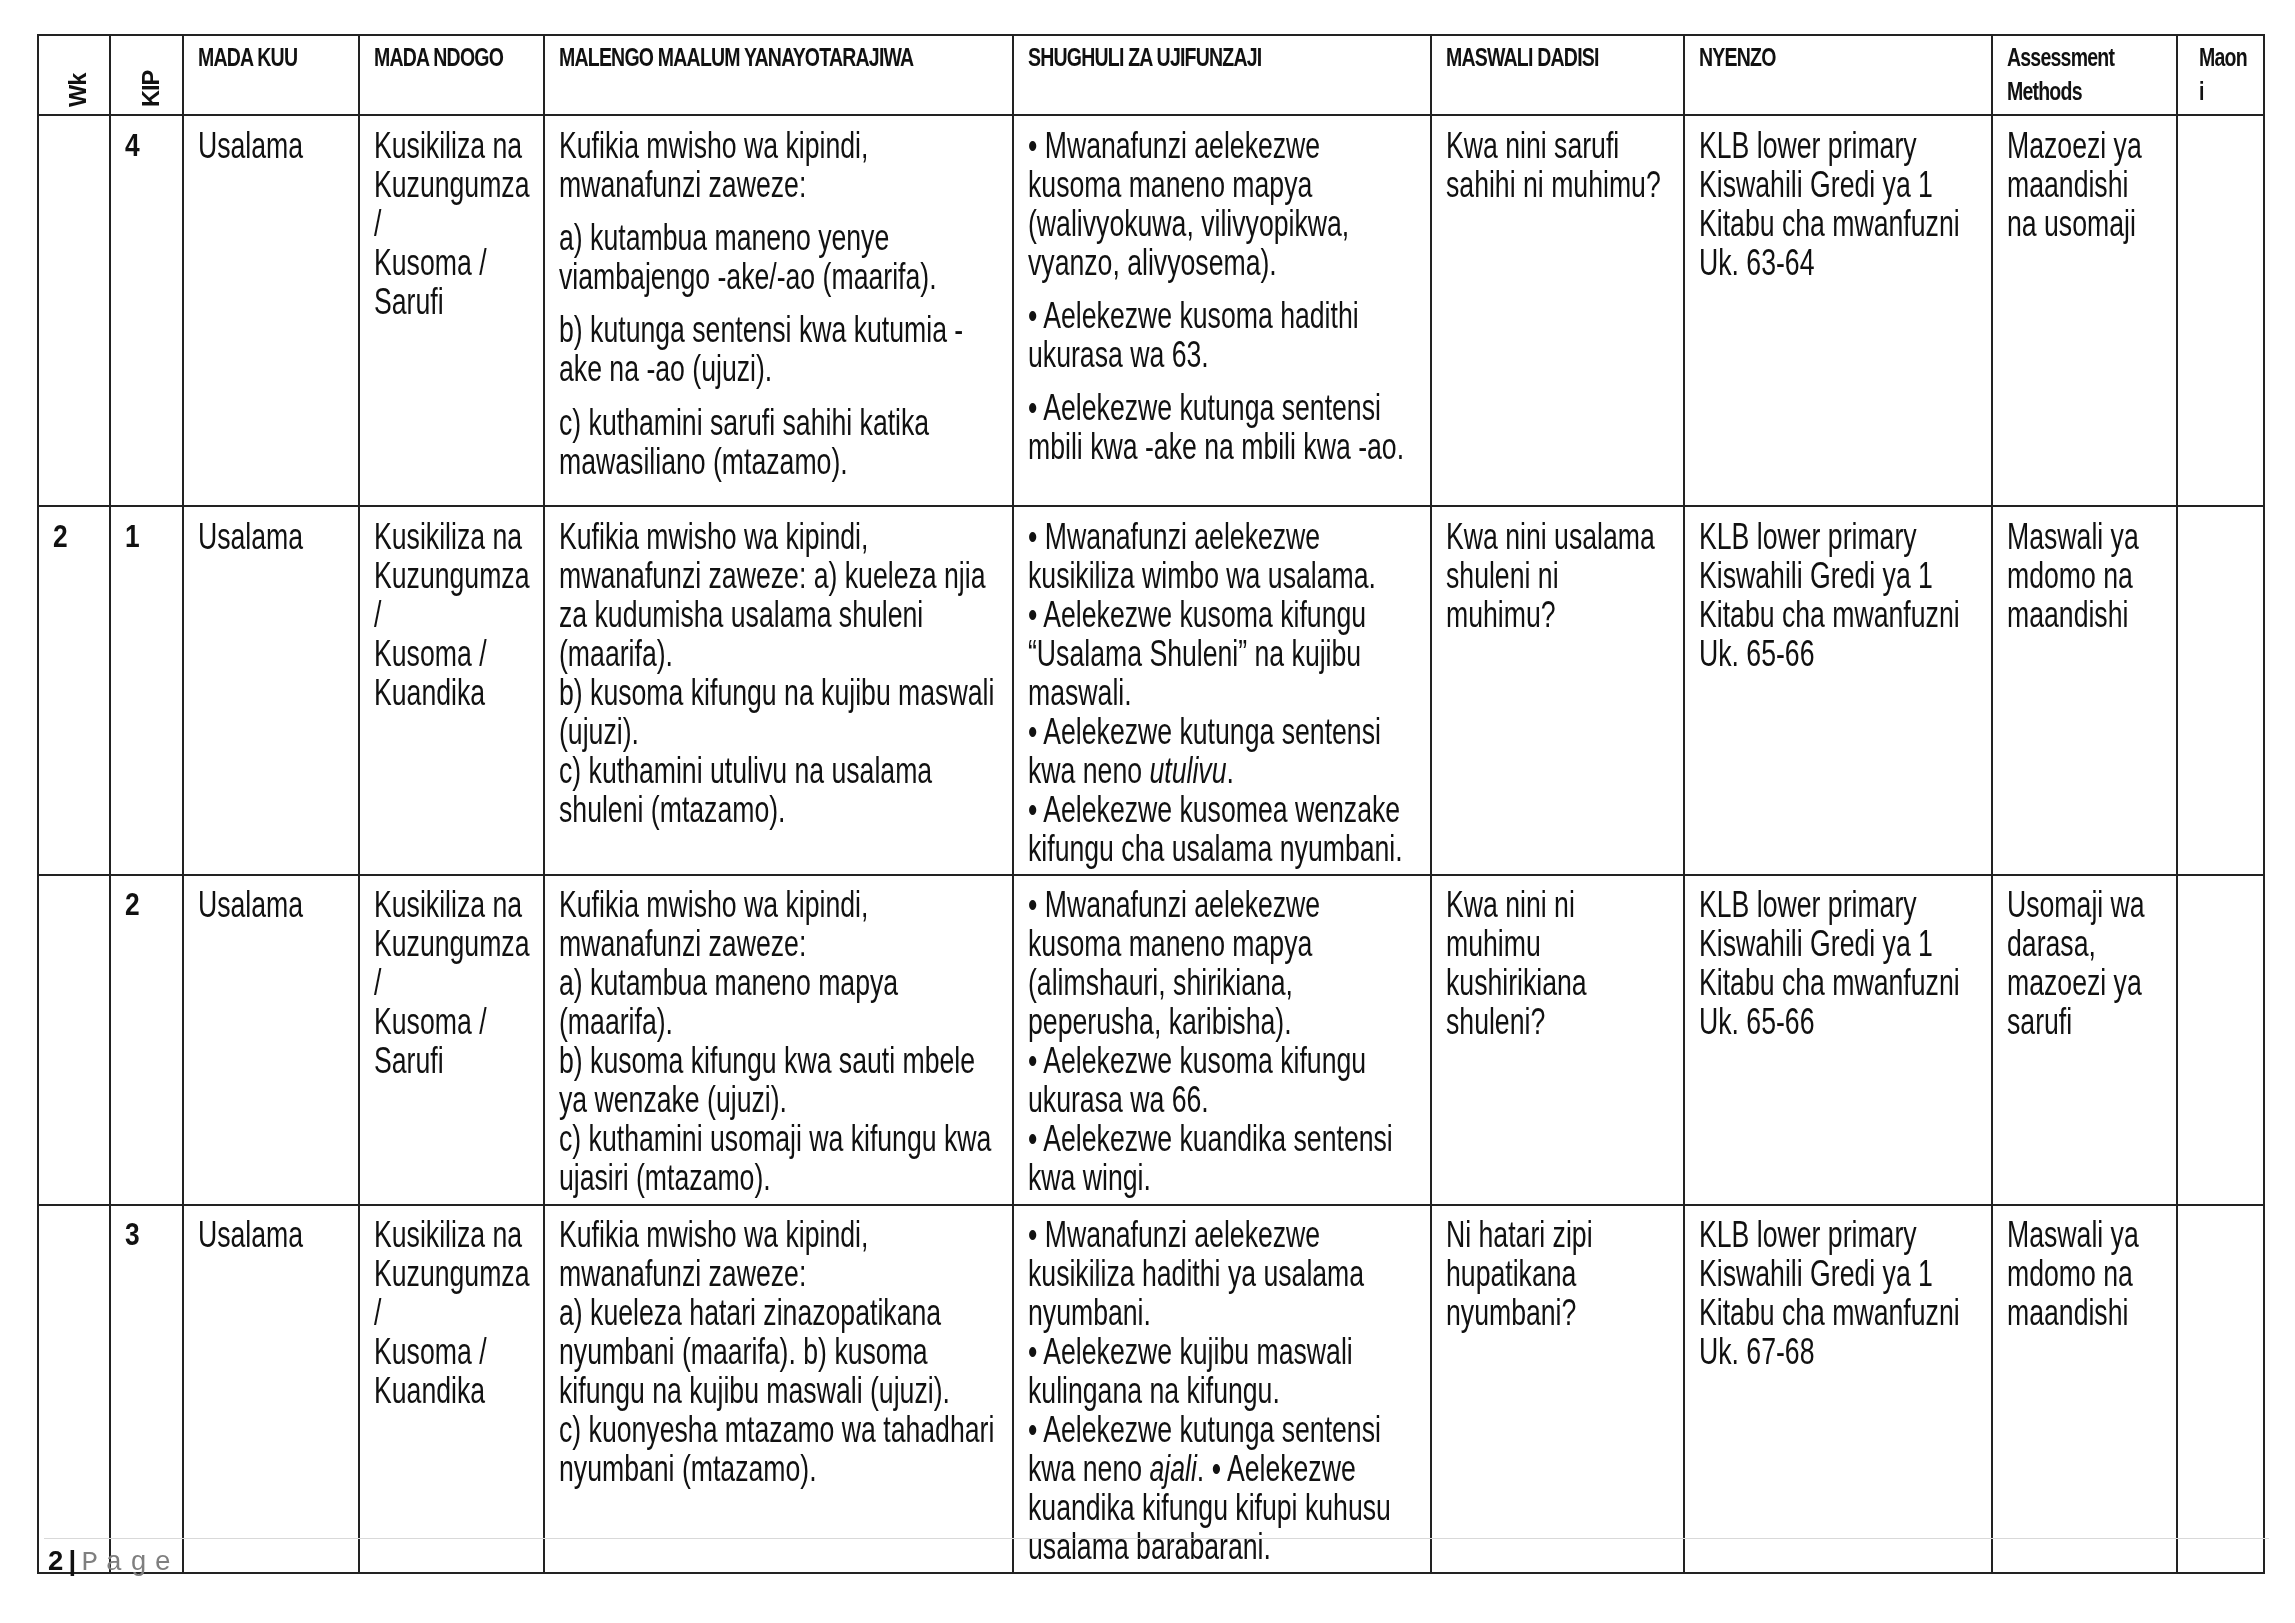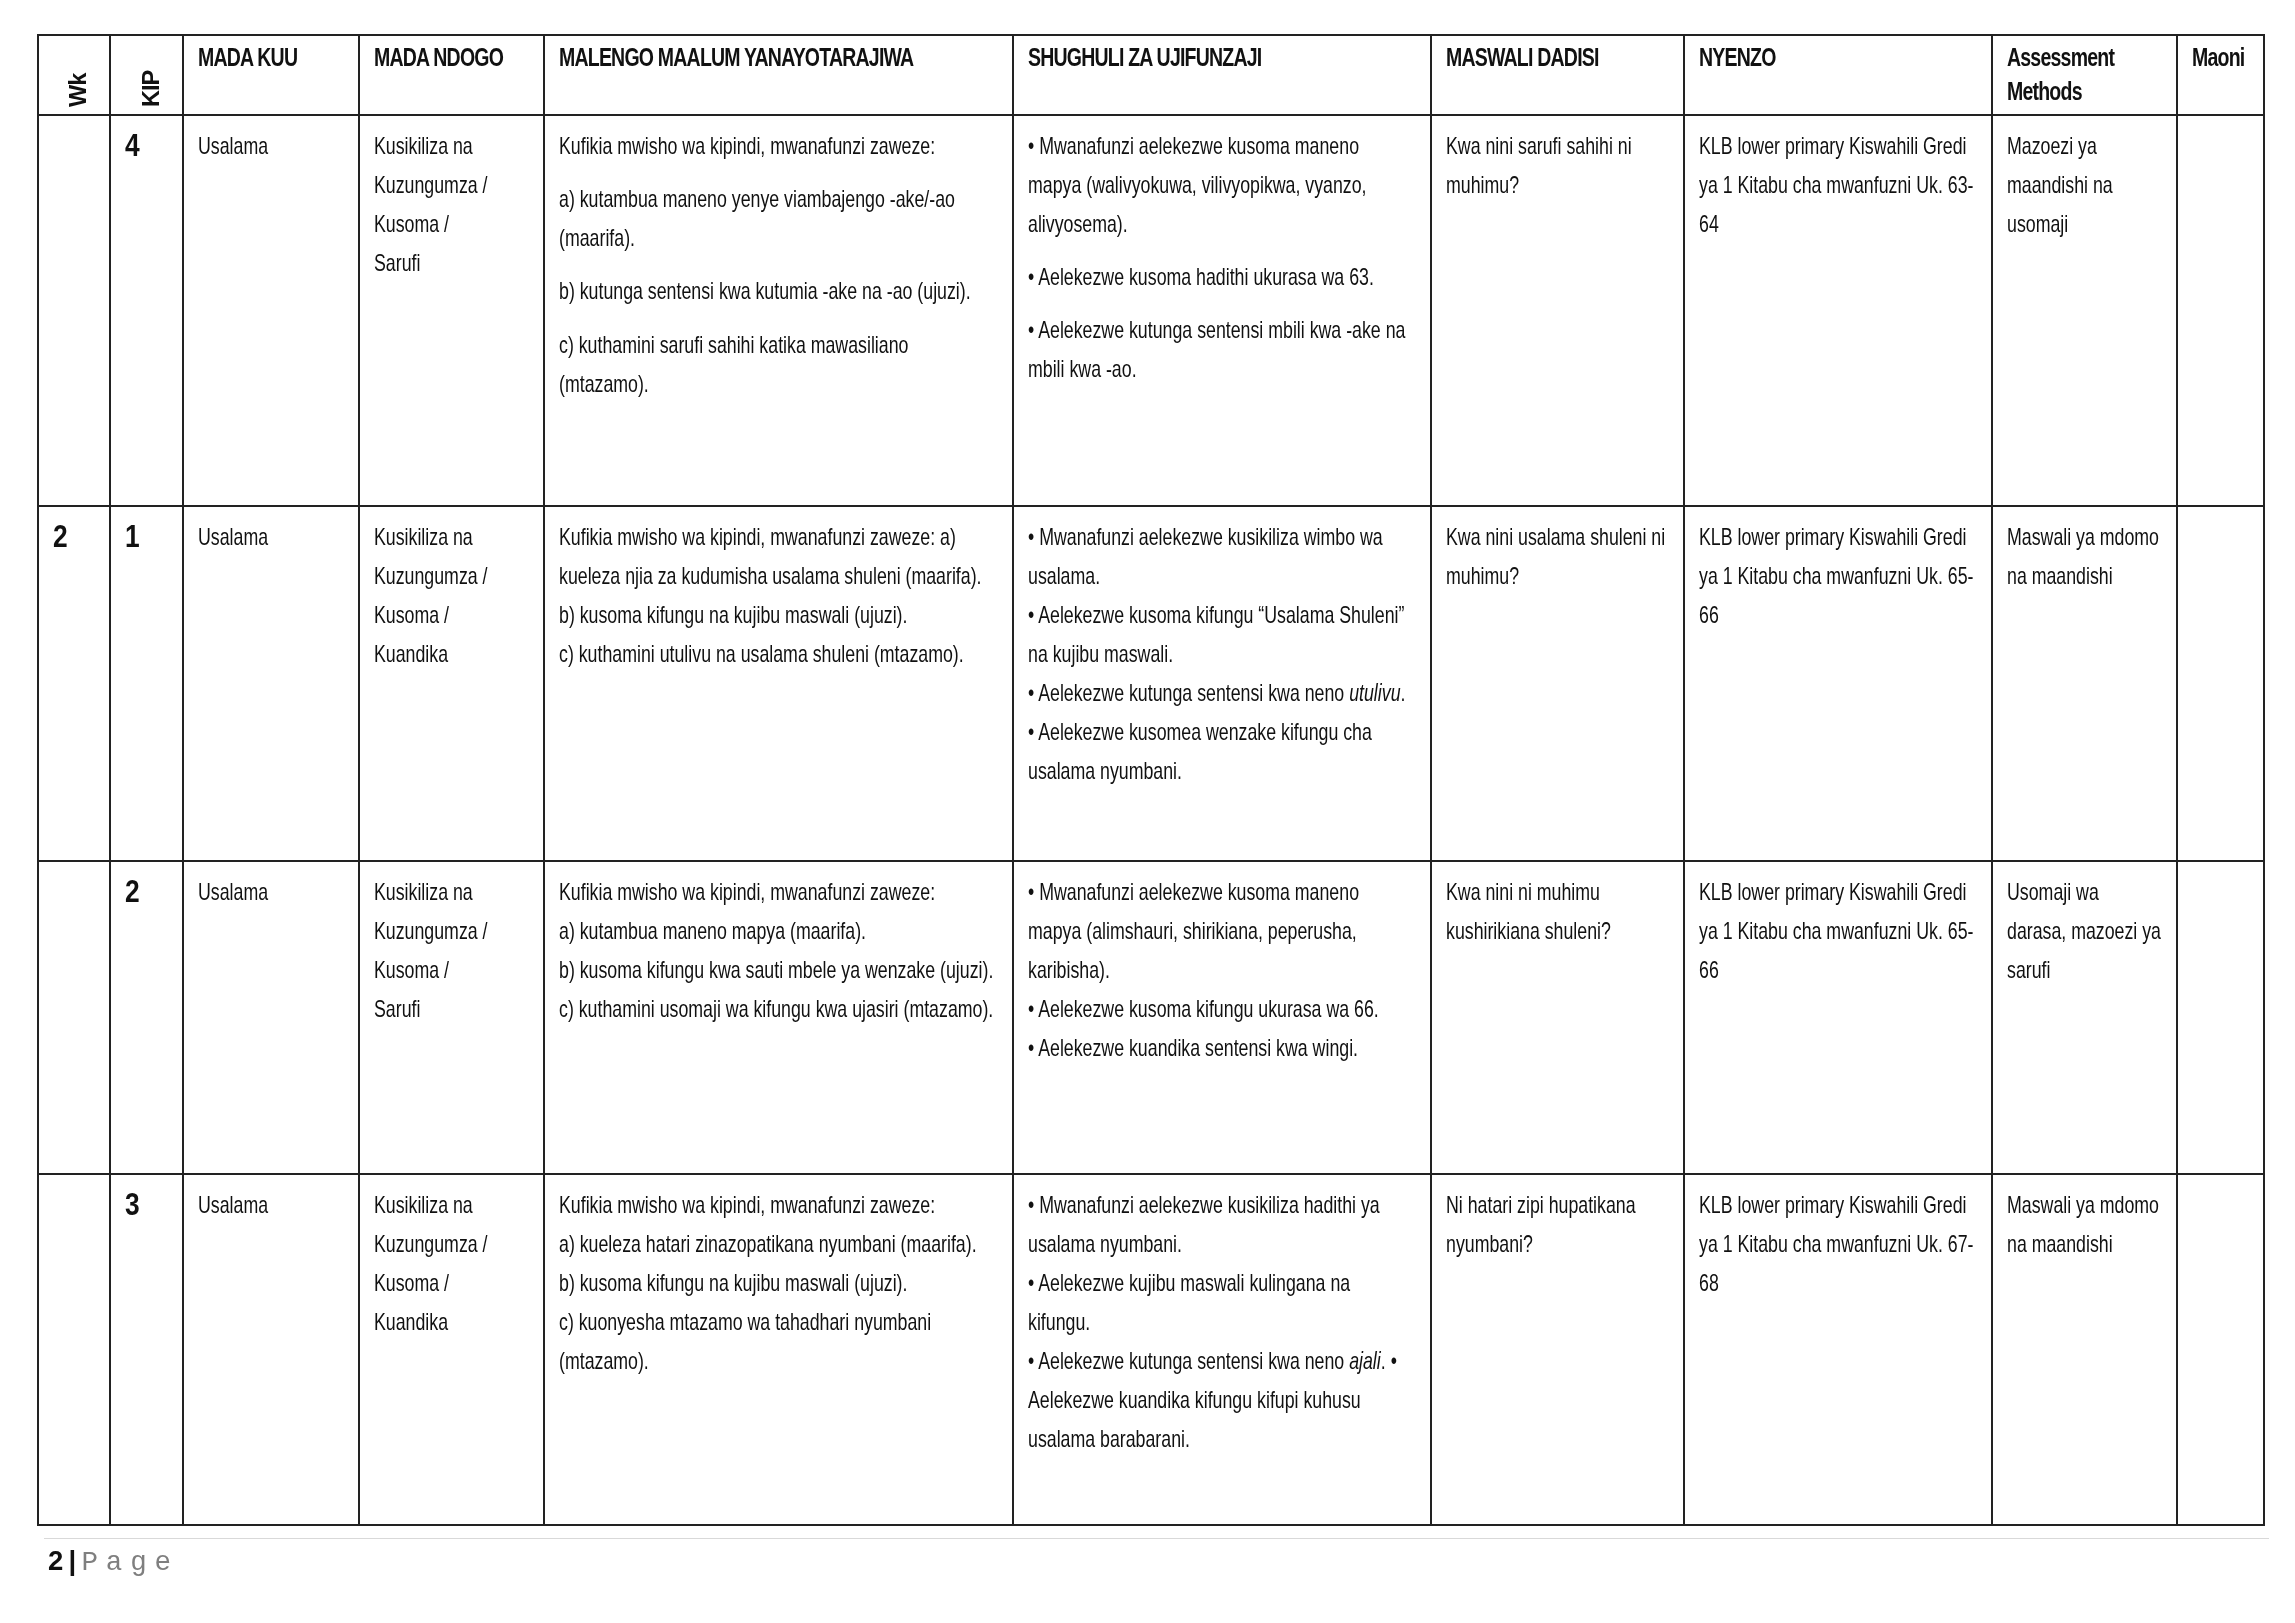--- a/index.html
+++ b/index.html
@@ -31,21 +31,21 @@
   .hdr-wrap { display: block; transform: scaleX(0.78); transform-origin: left top; width: 128%; }
   th.rot { vertical-align: bottom; padding: 0 0 6.5px 0; position: relative; }
   .rot-txt {
     position: absolute; left: 50%; bottom: 7.9px;
     transform: translateX(-50%) rotate(-90deg) translateX(50%);
     transform-origin: center center;
     font-weight: bold; font-size: 23.6px; white-space: nowrap;
     display: block; width: 0; height: 0;
   }
   .rot-inner { position: absolute; left: 0; top: -13px; white-space: nowrap; }
-  td { font-size: 24px; line-height: 39px; }
+  td { font-size: 36px; line-height: 39px; }
   .cell-txt { display: block; transform: scaleX(0.74); transform-origin: left top; width: 135%; }
   .num { font-weight: bold; font-size: 31px; }
   .num .cell-txt { transform: scaleX(0.85); }
   .para { margin: 0 0 14.4px 0; }
   .para.tight { margin: 0; }
   .line { display: block; }
   em { font-style: italic; }
   tr.hdr-row { height: 64px; }
   tr.r1 { height: 391px; }
   tr.r2 { height: 355px; }
@@ -93,21 +93,21 @@
       </th>
       <th><span class="hdr-txt">MADA KUU</span></th>
       <th><span class="hdr-txt">MADA NDOGO</span></th>
       <th><span class="hdr-txt">MALENGO MAALUM YANAYOTARAJIWA</span></th>
       <th><span class="hdr-txt">SHUGHULI ZA UJIFUNZAJI</span></th>
       <th><span class="hdr-txt">MASWALI DADISI</span></th>
       <th><span class="hdr-txt">NYENZO</span></th>
       <th>
             <span class="hdr-wrap">Assessment Methods</span>
           </th>
-      <th style="padding-left:14px;padding-right:3.9px;">
+      <th style="padding-left:21px;padding-right:3.9px;">
             <span class="hdr-wrap" style="word-break:break-all;width:110%;">Maoni</span>
           </th>
     </tr>
 
     <tr class="r1">
       <td class="num">
             <span class="cell-txt"></span>
           </td>
       <td class="num">
             <span class="cell-txt">4</span>

